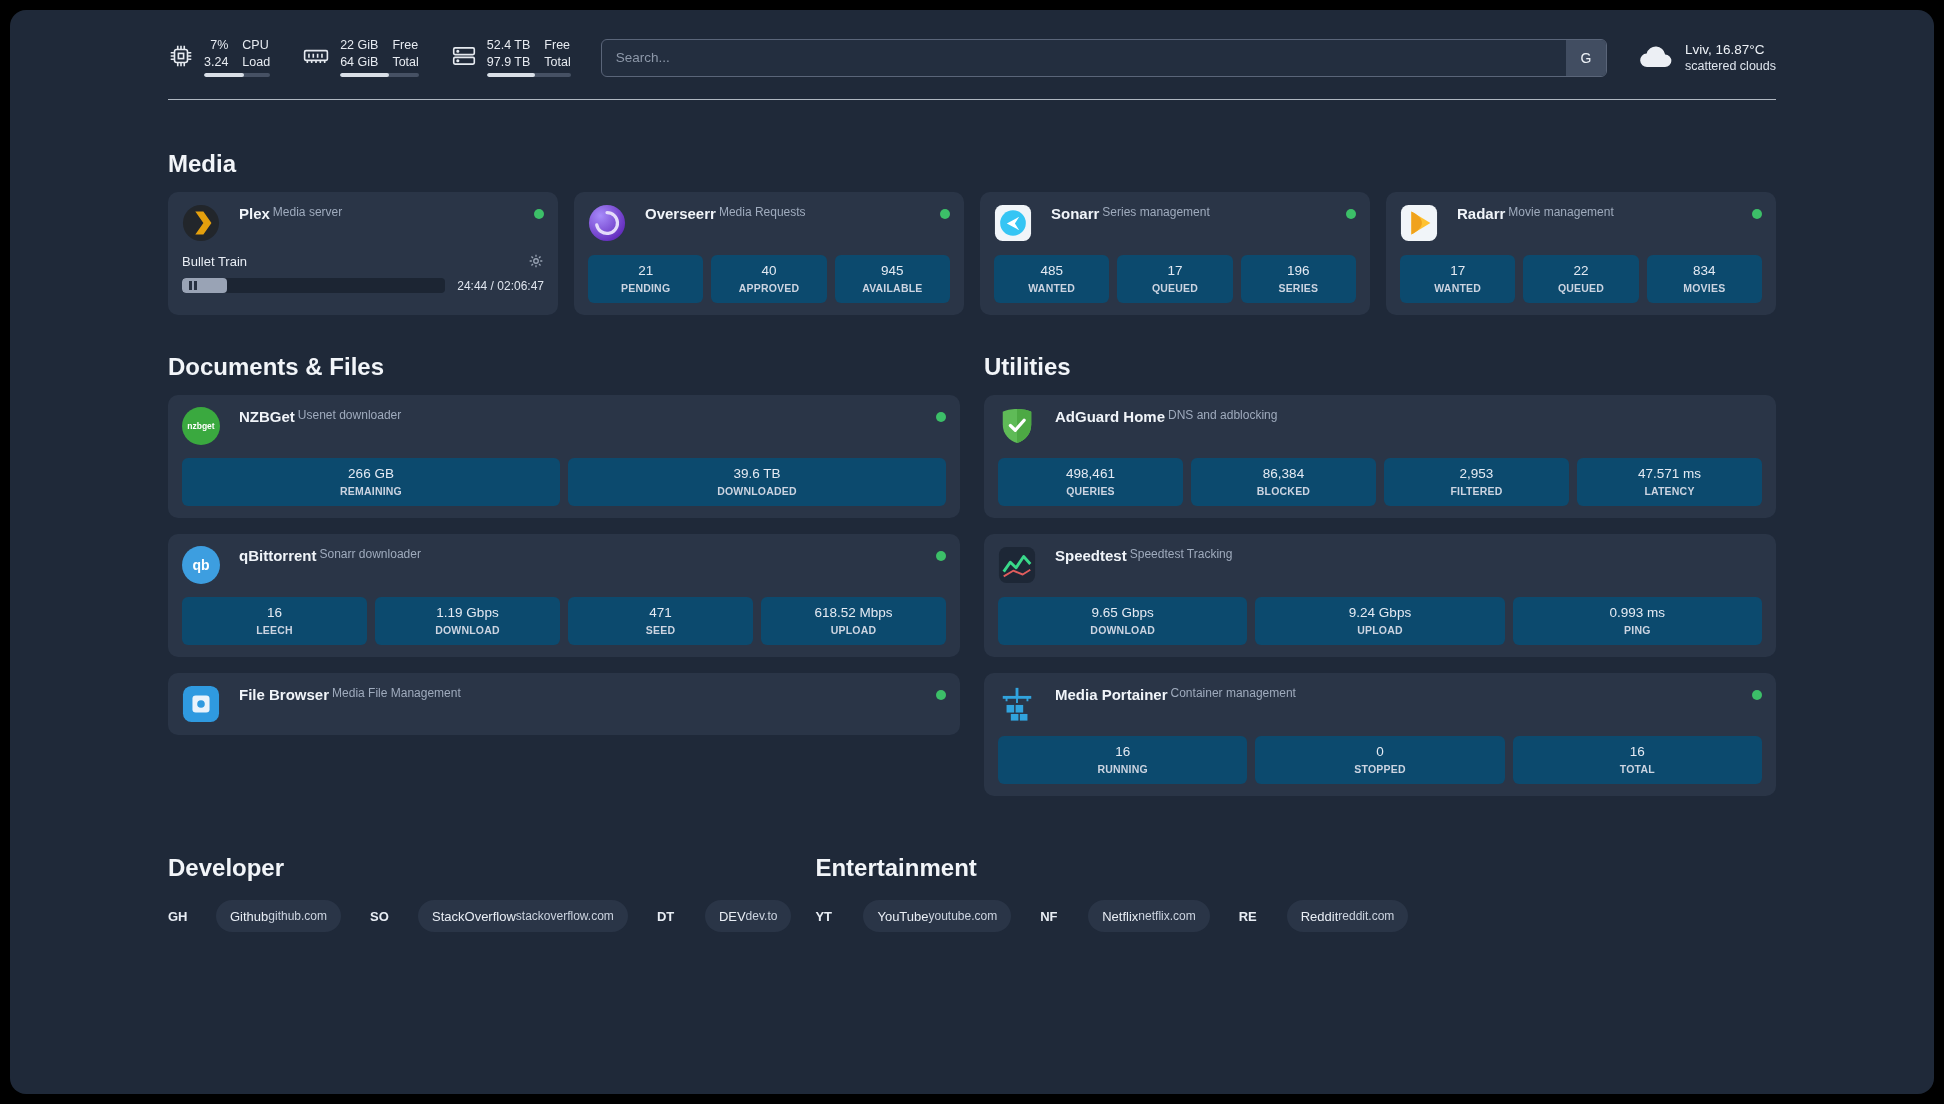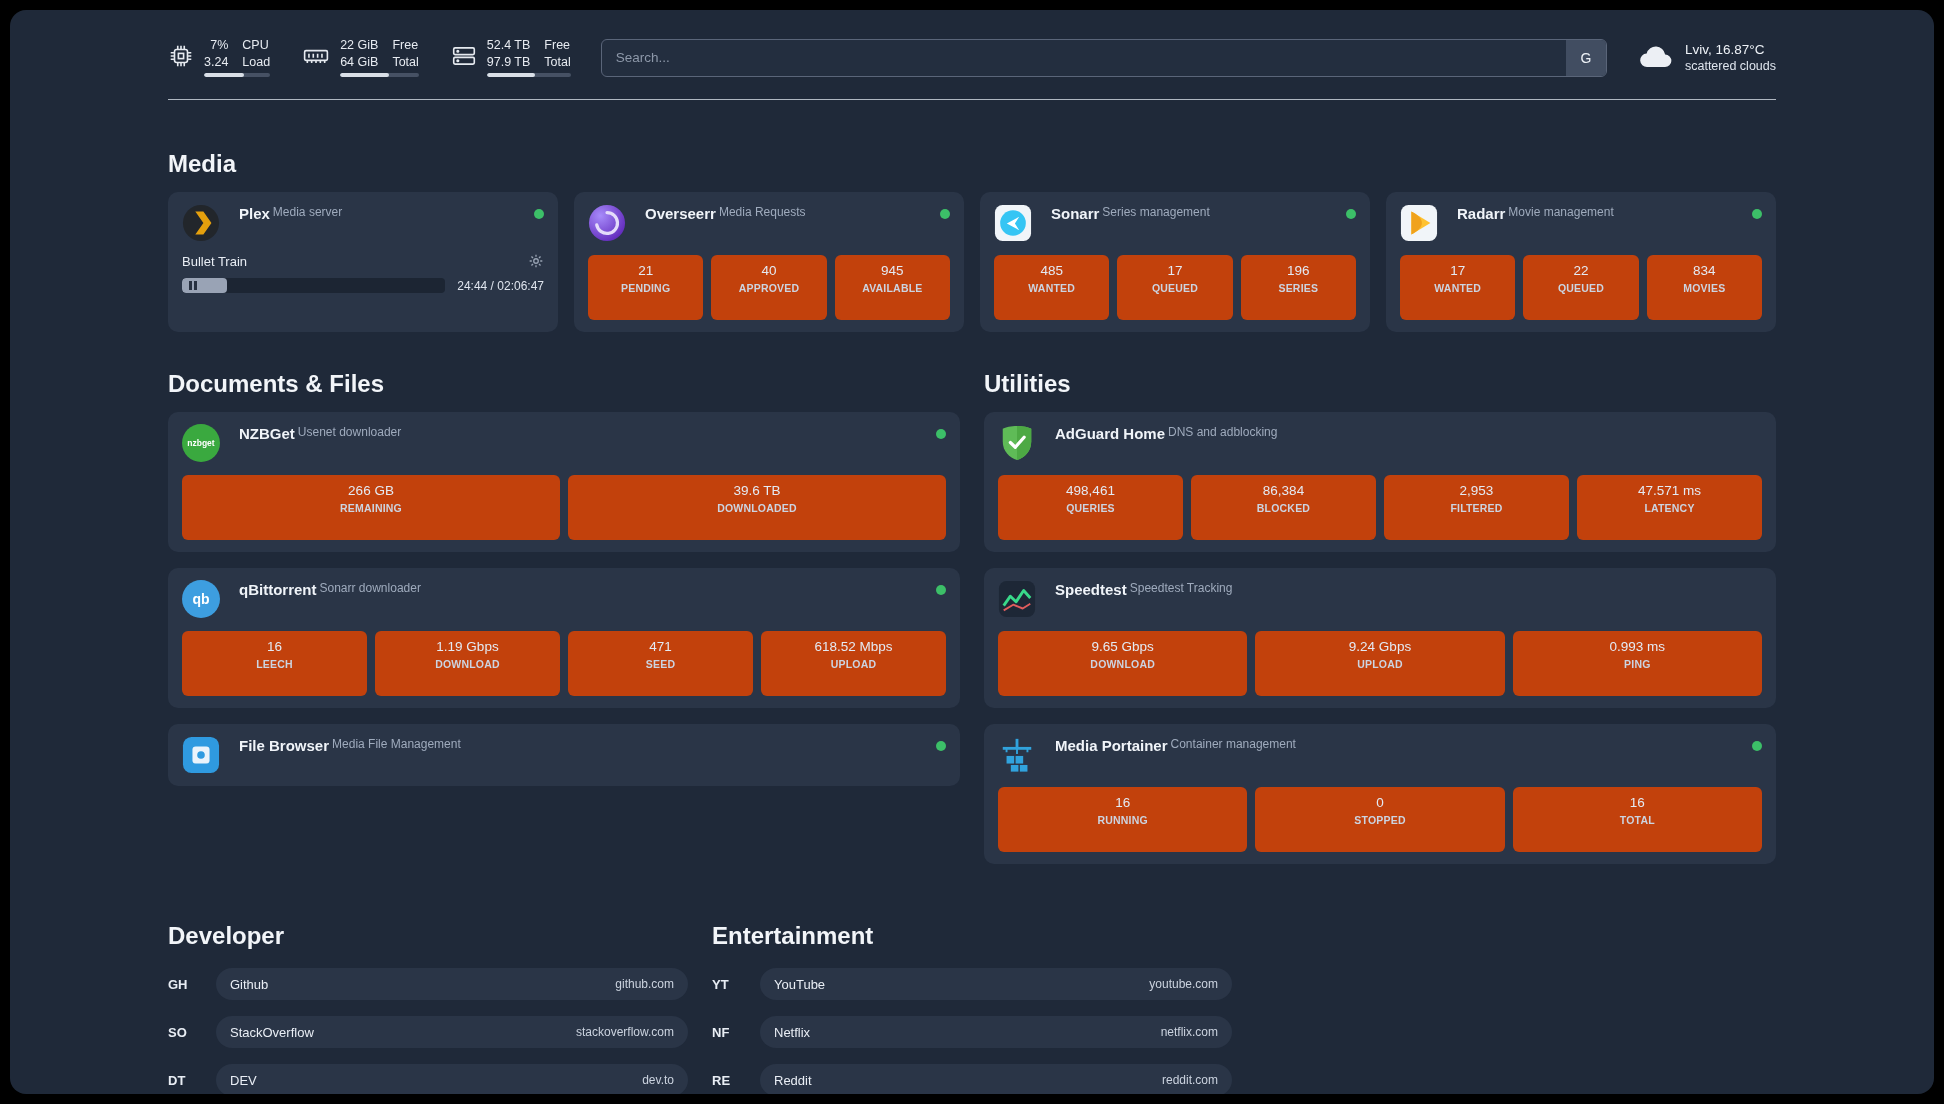--- a/index.html
+++ b/index.html
@@ -50,21 +50,21 @@
 
   .app-header { display: flex; align-items: flex-start; gap: 11px; cursor: pointer; }
   .app-icon { width: 38px; height: 38px; flex: none; position: relative; }
   .app-icon svg { width: 100%; height: 100%; display: block; }
   .app-titles { display: flex; flex-direction: row; gap: 3px; padding-top: 1px; margin-left: 8px; }
   .app-name { font-size: 15px; font-weight: 600; color: #f0f4f9; }
   .app-sub { font-size: 12px; color: #9fabbd; }
   .status-dot { width: 10px; height: 10px; border-radius: 50%; margin-left: auto; margin-top: 5px; flex: none; }
 
   .stats { display: flex; gap: 8px; margin-top: 13px; }
-  .stat { flex: 1; background: #c2410c; border-radius: 6px; padding: 8px 4px 26px; text-align: center; }
+  .stat { flex: 1; background: #0c4a6e; border-radius: 6px; padding: 8px 4px 9px; text-align: center; }
   .stat-value { font-size: 13.5px; color: #e4eaf3; }
   .stat-label { font-size: 10.5px; font-weight: 700; color: #ccd4e1; margin-top: 4px; letter-spacing: .2px; }
 
   
   .player-title-row { display: flex; justify-content: space-between; align-items: center; margin-top: 11px; }
   .player-title { font-size: 13px; color: #e8edf4; }
   .gear { width: 16px; height: 16px; cursor: pointer; }
   .gear svg { width: 100%; height: 100%; display: block; }
   .player-row { display: flex; align-items: center; gap: 12px; margin-top: 9px; }
   .progress { flex: 1; height: 15px; background: #1c2533; border-radius: 4px; position: relative; overflow: hidden; }
@@ -79,21 +79,21 @@
   .col-cards { display: flex; flex-direction: column; gap: 16px; margin-top: 14px; }
 
   .icon-circle { width: 38px; height: 38px; border-radius: 50%; display: flex; align-items: center; justify-content: center; }
   .nzbget-circle { background: #3aa93f; }
   .nzbget-circle span { color: #fff; font-size: 8.5px; font-weight: 700; }
   .qb-circle { background: #3d9ee0; }
   .qb-circle span { color: #fff; font-size: 14px; font-weight: 700; }
 
   
   .bookmarks { display: grid; grid-template-columns: repeat(3, 1fr); gap: 24px; margin-top: 58px; }
-  .bm-list { display: flex; flex-direction: column; gap: 16px; margin-top: 18px; }
+  .bm-list { display: flex; flex-direction: row; gap: 29px; margin-top: 18px; }
   .bm-row { display: flex; align-items: center; }
   .bm-abbr { width: 48px; font-size: 13px; font-weight: 600; color: #e8edf4; flex: none; }
   .bm-pill { flex: 1; height: 32px; background: #2a3547; border-radius: 16px; display: flex;
     align-items: center; justify-content: space-between; padding: 0 14px; cursor: pointer; }
   .bm-name { font-size: 13px; color: #e9eef5; }
   .bm-url { font-size: 12px; color: #cbd3df; }
 </style>
 </head>
 <body>
 

